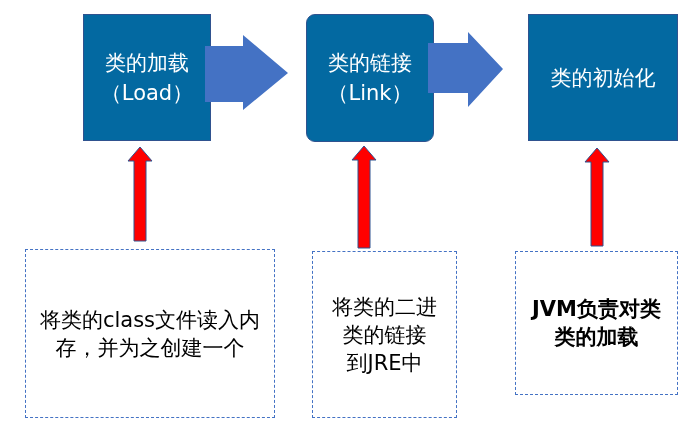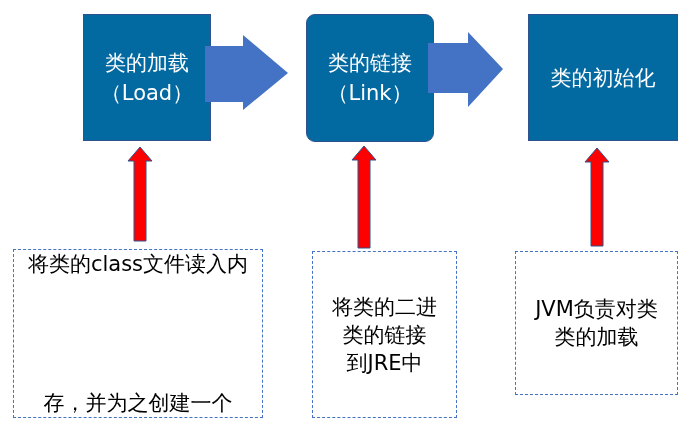--- a/index.html
+++ b/index.html
@@ -56,29 +56,29 @@
   <svg class="arrow-svg" style="left:350px; top:145px;" width="28" height="104" viewBox="0 0 28 104">
     <polygon points="14,1 2,15 8,15 8,103 20,103 20,15 26,15" stroke-width="1" fill="#FF0000"></polygon>
     <polygon points="14,1 2,15 8,15 8,103 20,103 20,15 26,15" fill="none" stroke-width="1" stroke="#2F528F"></polygon>
   </svg>
 
   <svg class="arrow-svg" style="left:583px; top:147px;" width="28" height="100" viewBox="0 0 28 100">
     <polygon points="14,1 2,15 8,15 8,99 20,99 20,15 26,15" stroke-width="1" fill="#FF0000"></polygon>
     <polygon points="14,1 2,15 8,15 8,99 20,99 20,15 26,15" fill="none" stroke-width="1" stroke="#2F528F"></polygon>
   </svg>
 
-  <div class="note" style="left:13px; top:249px; width:250px; height:169px;justify-content:space-between;">
+  <div class="note" style="left:25px; top:249px; width:250px; height:169px;">
     <div>将类的class文件读入内</div>
     <div>存，并为之创建一个</div>
   </div>
 
   <div class="note" style="left:312px; top:251px; width:145px; height:167px;text-align:right;">
     <div>将类的二进</div>
     <div>类的链接</div>
     <div>到JRE中</div>
   </div>
 
-  <div class="note" style="left:515px; top:251px; width:163px; height:144px;">
+  <div class="note" style="left:515px; top:251px; width:163px; height:144px;font-weight:bold;">
     <div>JVM负责对类</div>
     <div>类的加载</div>
   </div>
 
 </div>
 
 </body></html>

